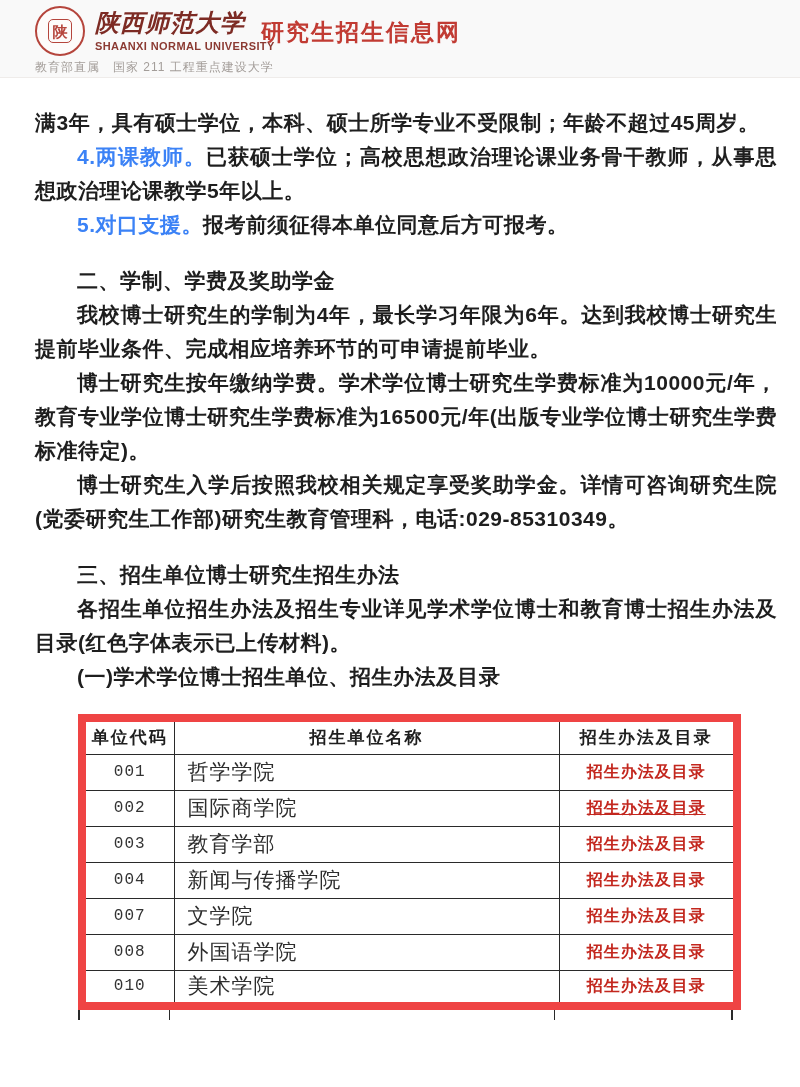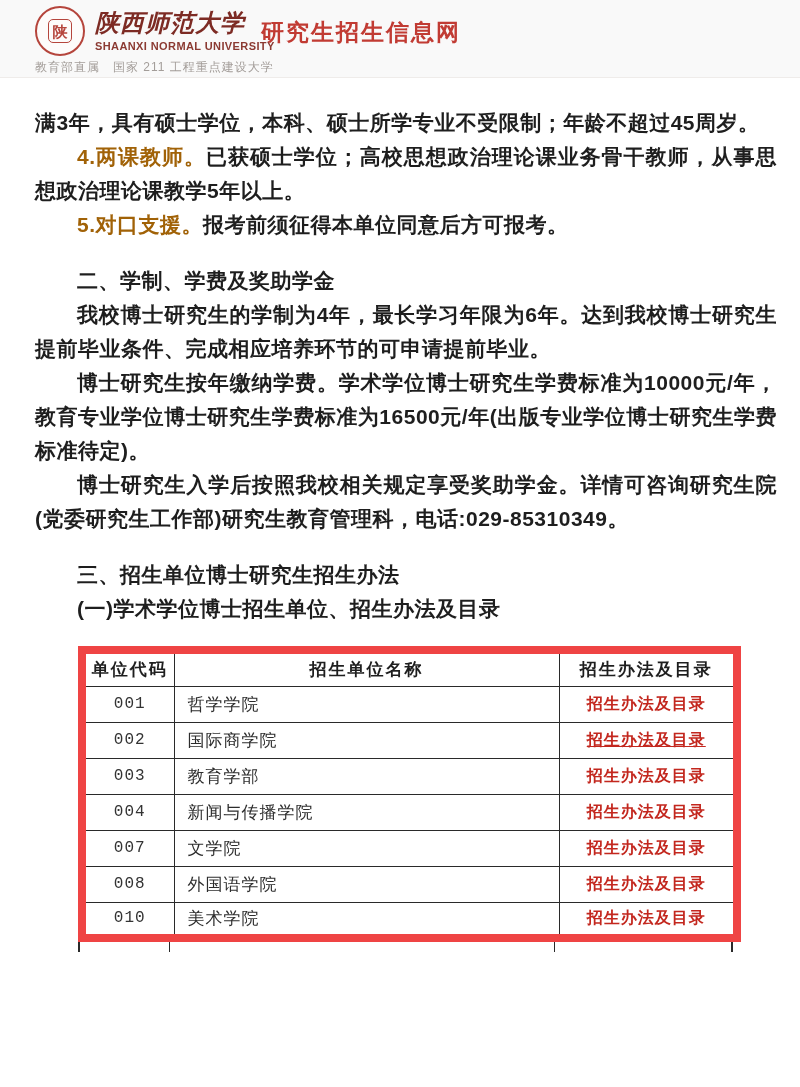--- a/index.html
+++ b/index.html
@@ -42,42 +42,42 @@
   .tagline { margin-top:2px; font-size:12px; color:#a39d99; letter-spacing:1px; }
 
   
   .article { padding:28px 23px 0 35px; }
   .para {
     font-size:21px; line-height:34px; font-weight:600;
     text-align:justify; letter-spacing:0.5px;
   }
   .para.indent { text-indent:2em; }
   .spacer { height:22px; }
-  .red { color:#a16207; }
+  .red { color:#3b82f6; }
 
   
   .units-table {
     border-collapse:collapse; table-layout:fixed;
     width:655px; margin:20px 0 0 43px;
     border:8px solid #ef4444;
   }
   .units-table th, .units-table td {
     border:1px solid #2a2a2a; height:36px; vertical-align:middle;
     overflow:hidden; white-space:nowrap;
   }
   .col-code { width:92px; }
   .col-name { width:385px; }
   .col-link { width:178px; }
   .units-table th { font-size:17px; font-weight:bold; text-align:center; letter-spacing:2px; }
   td.cell-code {
     text-align:center; font-size:16px; letter-spacing:1px; color:#333;
     font-family:"Liberation Mono","DejaVu Sans Mono",monospace;
   }
   td.cell-name {
-    font-size:17px; color:#2d2d2d; padding-left:13px; letter-spacing:1px;
+    font-size:21px; color:#2d2d2d; padding-left:13px; letter-spacing:1px;
     font-family:"Liberation Serif","DejaVu Serif",serif;
   }
   td.cell-link { text-align:center; }
   td.cell-link a {
     font-size:16px; font-weight:bold; color:#c3271e;
     text-decoration:none; letter-spacing:1px; cursor:pointer;
   }
   td.cell-link a.underlined { text-decoration:underline; }
 
   
@@ -108,20 +108,21 @@
       <p class="para"><span>满3年，具有硕士学位，本科、硕士所学专业不受限制；年龄不超过45周岁。</span></p>
       <p class="para indent"><span class="red">4.两课教师。</span><span>已获硕士学位；高校思想政治理论课业务骨干教师，从事思想政治理论课教学5年以上。</span></p>
       <p class="para indent"><span class="red">5.对口支援。</span><span>报考前须征得本单位同意后方可报考。</span></p>
       <div class="spacer"></div>
       <p class="para indent"><span>二、学制、学费及奖助学金</span></p>
       <p class="para indent"><span>我校博士研究生的学制为4年，最长学习年限为6年。达到我校博士研究生提前毕业条件、完成相应培养环节的可申请提前毕业。</span></p>
       <p class="para indent"><span>博士研究生按年缴纳学费。学术学位博士研究生学费标准为10000元/年，教育专业学位博士研究生学费标准为16500元/年(出版专业学位博士研究生学费标准待定)。</span></p>
       <p class="para indent"><span>博士研究生入学后按照我校相关规定享受奖助学金。详情可咨询研究生院(党委研究生工作部)研究生教育管理科，电话:029-85310349。</span></p>
       <div class="spacer"></div>
       <p class="para indent"><span>三、招生单位博士研究生招生办法</span></p>
+      <p class="para indent"><span>各招生单位招生办法及招生专业详见学术学位博士和教育博士招生办法及目录(红色字体表示已上传材料)。</span></p>
       <p class="para indent"><span>(一)学术学位博士招生单位、招生办法及目录</span></p>
     </div>
 
   <table class="units-table">
     <colgroup>
         <col class="col-code">
         <col class="col-name">
         <col class="col-link">
       </colgroup>
     <thead>

